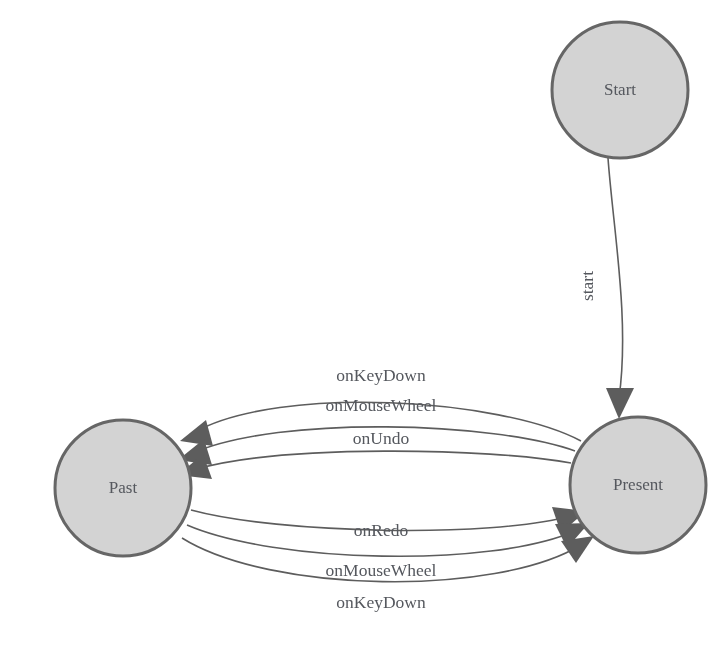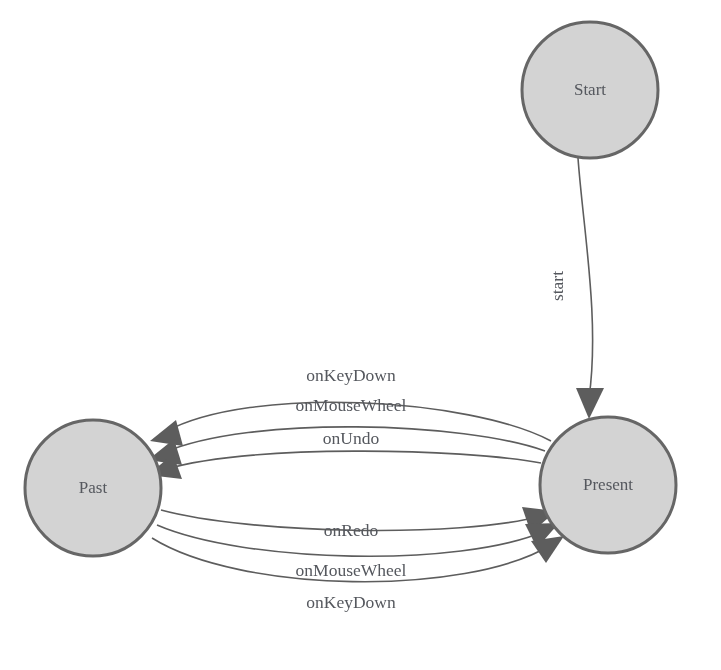--- a/index.html
+++ b/index.html
@@ -12,20 +12,21 @@
     width: 721px;
     height: 670px;
     overflow: hidden;
     font-family: "Liberation Serif", "DejaVu Serif", serif;
   }
   #diagram-root {
     position: relative;
     width: 587px;
     height: 670px;
     background: #ffffff;
+    padding-left: 30px;
   }
   svg#state-diagram {
     display: block;
     width: 721px;
     height: 670px;
     background: #ffffff;
   }
   .node-shape {
     fill: #d3d3d3;
     stroke: #666666;

